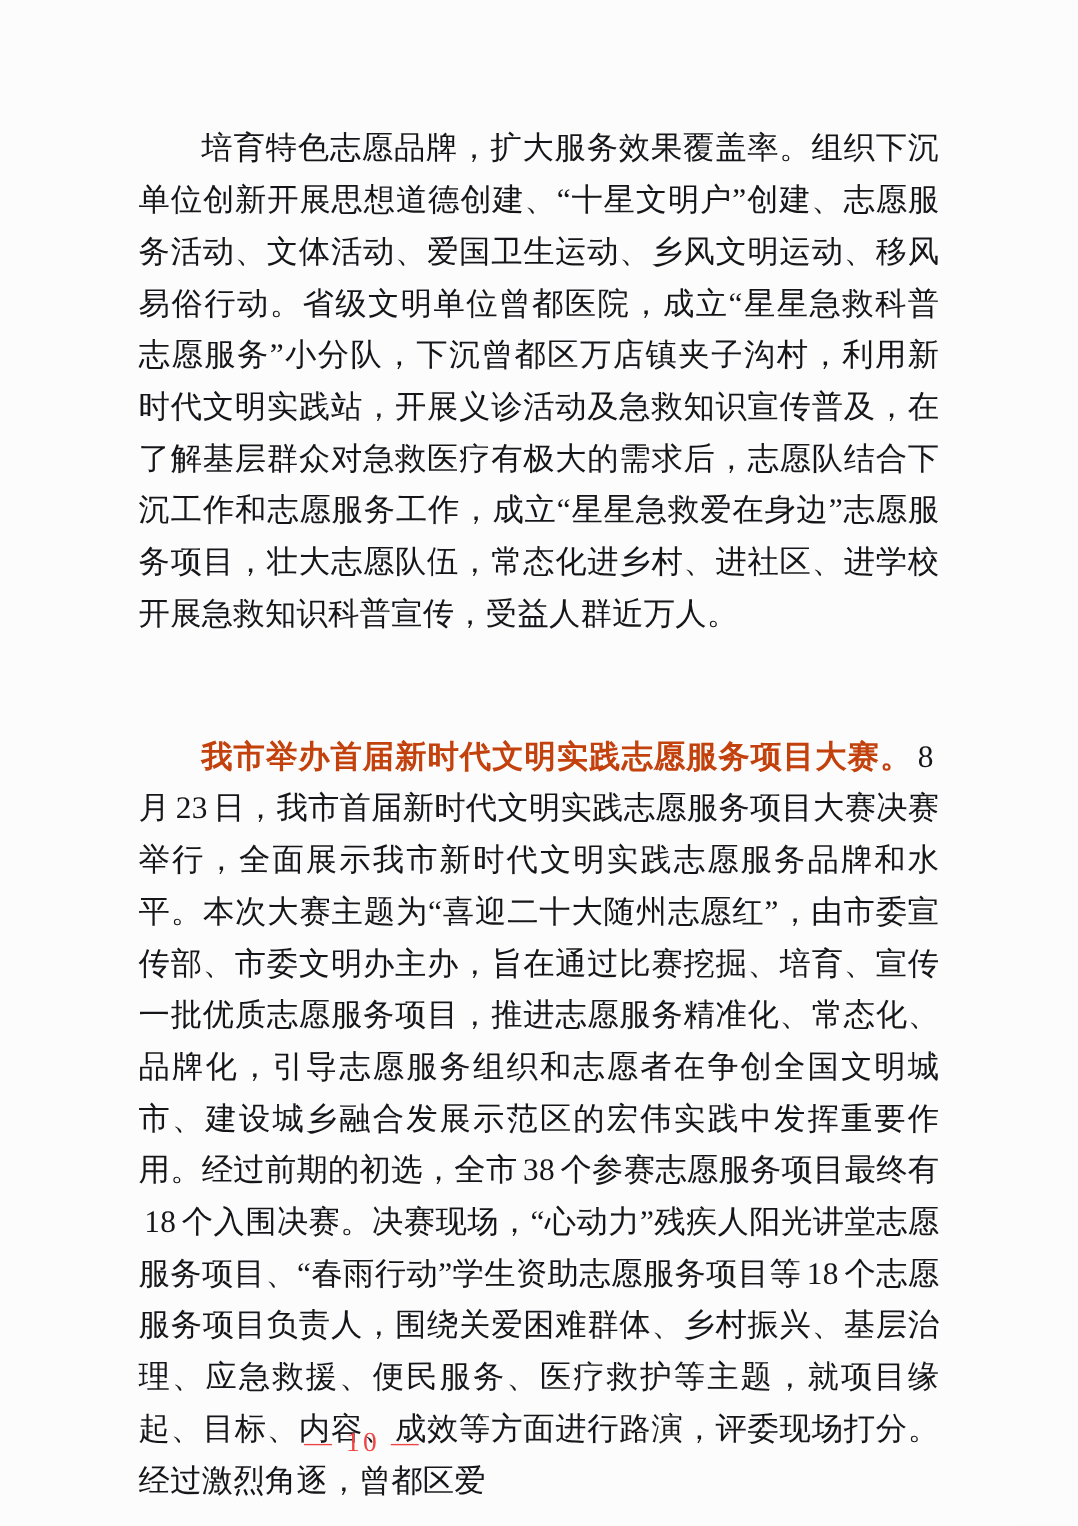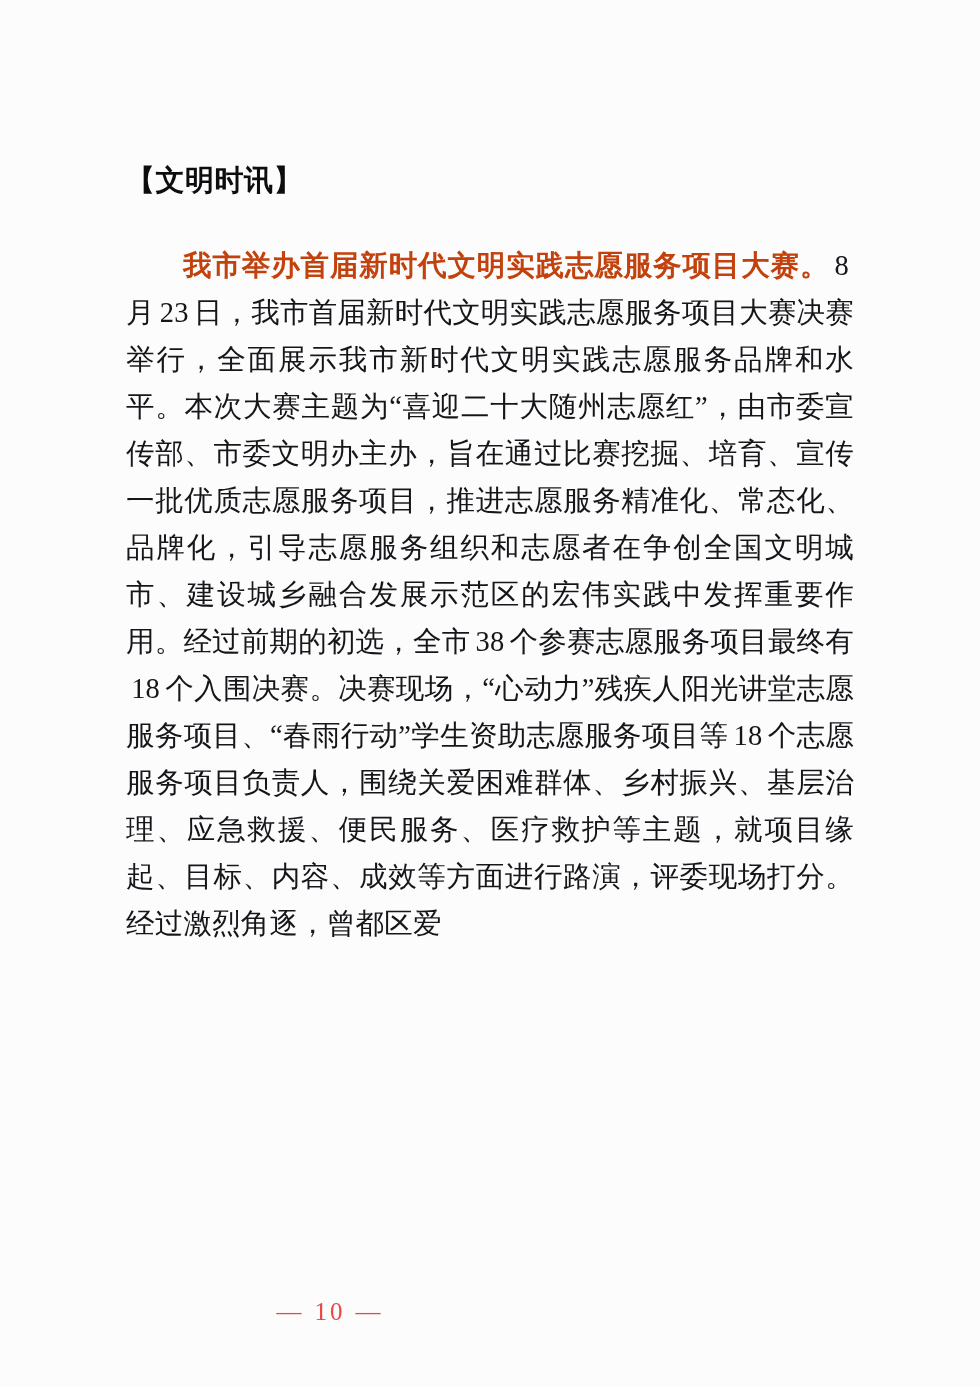--- a/index.html
+++ b/index.html
@@ -75,24 +75,24 @@
   }
   .page-footer .pnum { padding: 0 10px; }
 </style>
 </head>
 <body>
 
 <div class="page">
 
   <div class="doc-body">
 
+    <p class="para">培育特色志愿品牌，扩大服务效果覆盖率。组织下沉单位创新开展思想道德创建、“十星文明户”创建、志愿服务活动、文体活动、爱国卫生运动、乡风文明运动、移风易俗行动。省级文明单位曾都医院，成立“星星急救科普志愿服务”小分队，下沉曾都区万店镇夹子沟村，利用新时代文明实践站，开展义诊活动及急救知识宣传普及，在了解基层群众对急救医疗有极大的需求后，志愿队结合下沉工作和志愿服务工作，成立“星星急救爱在身边”志愿服务项目，壮大志愿队伍，常态化进乡村、进社区、进学校开展急救知识科普宣传，受益人群近万人。</p>
 
     <div class="gap-before-heading"></div>
 
-    <h2 class="section-heading">【文明时讯】</h2>
 
     <div class="gap-after-heading"></div>
 
     <p class="para"><span class="lead">我市举办首届新时代文明实践志愿服务项目大赛。</span><span class="num">8</span><span>月</span><span class="num">23</span><span>日，我市首届新时代文明实践志愿服务项目大赛决赛举行，全面展示我市新时代文明实践志愿服务品牌和水平。本次大赛主题为“喜迎二十大随州志愿红”，由市委宣传部、市委文明办主办，旨在通过比赛挖掘、培育、宣传一批优质志愿服务项目，推进志愿服务精准化、常态化、品牌化，引导志愿服务组织和志愿者在争创全国文明城市、建设城乡融合发展示范区的宏伟实践中发挥重要作用。经过前期的初选，全市</span><span class="num">38</span><span>个参赛志愿服务项目最终有</span><span class="num">18</span><span>个入围决赛。决赛现场，“心动力”残疾人阳光讲堂志愿服务项目、“春雨行动”学生资助志愿服务项目等</span><span class="num">18</span><span>个志愿服务项目负责人，围绕关爱困难群体、乡村振兴、基层治理、应急救援、便民服务、医疗救护等主题，就项目缘起、目标、内容、成效等方面进行路演，评委现场打分。经过激烈角逐，曾都区爱</span></p>
 
   </div>
 
   <div class="page-footer">
     <span>—</span><span class="pnum">10</span><span>—</span>
   </div>

